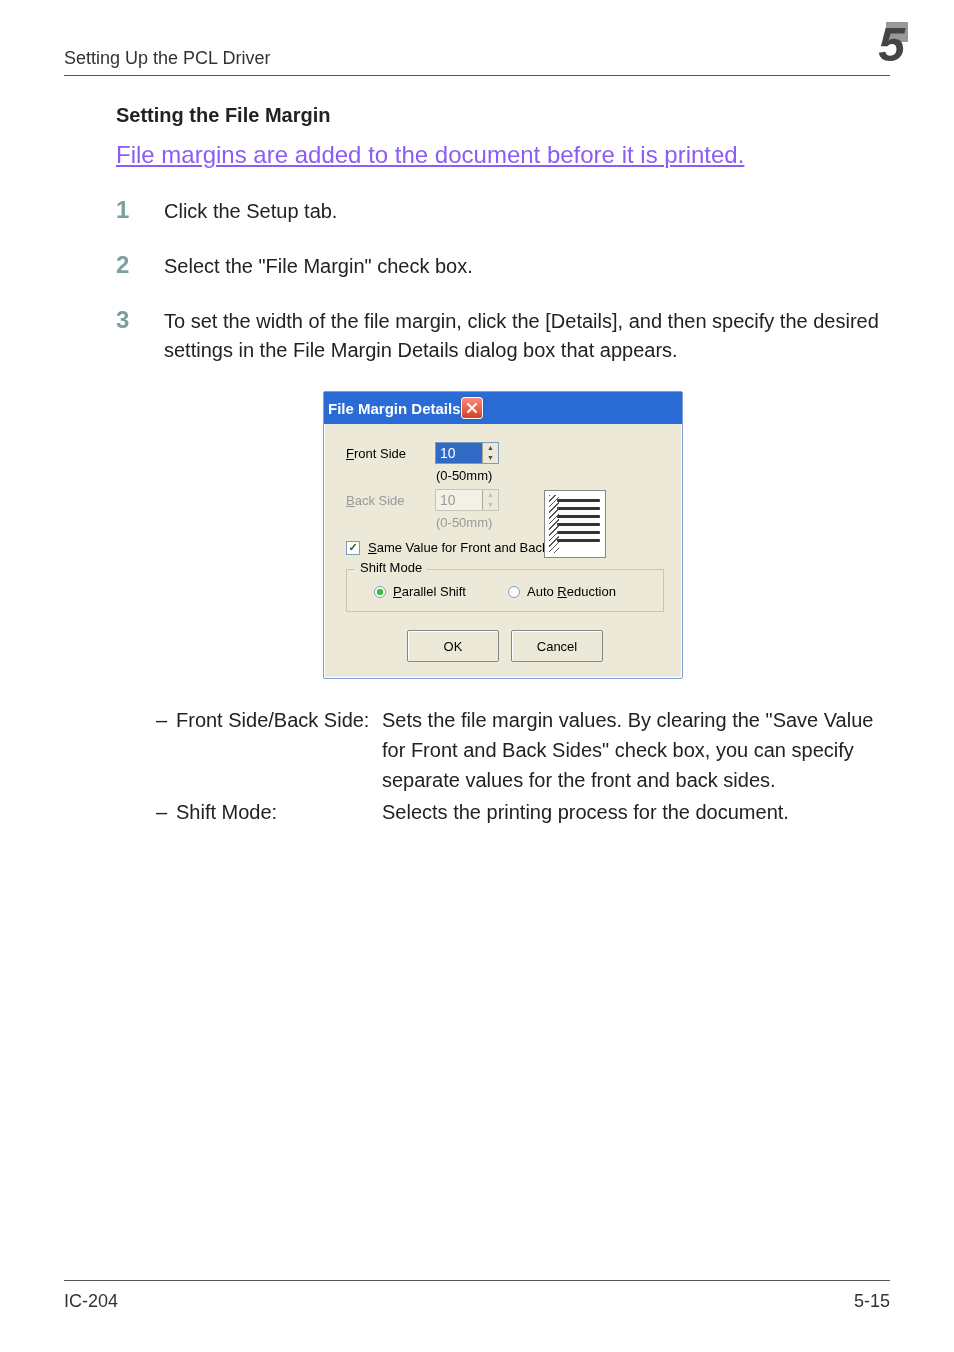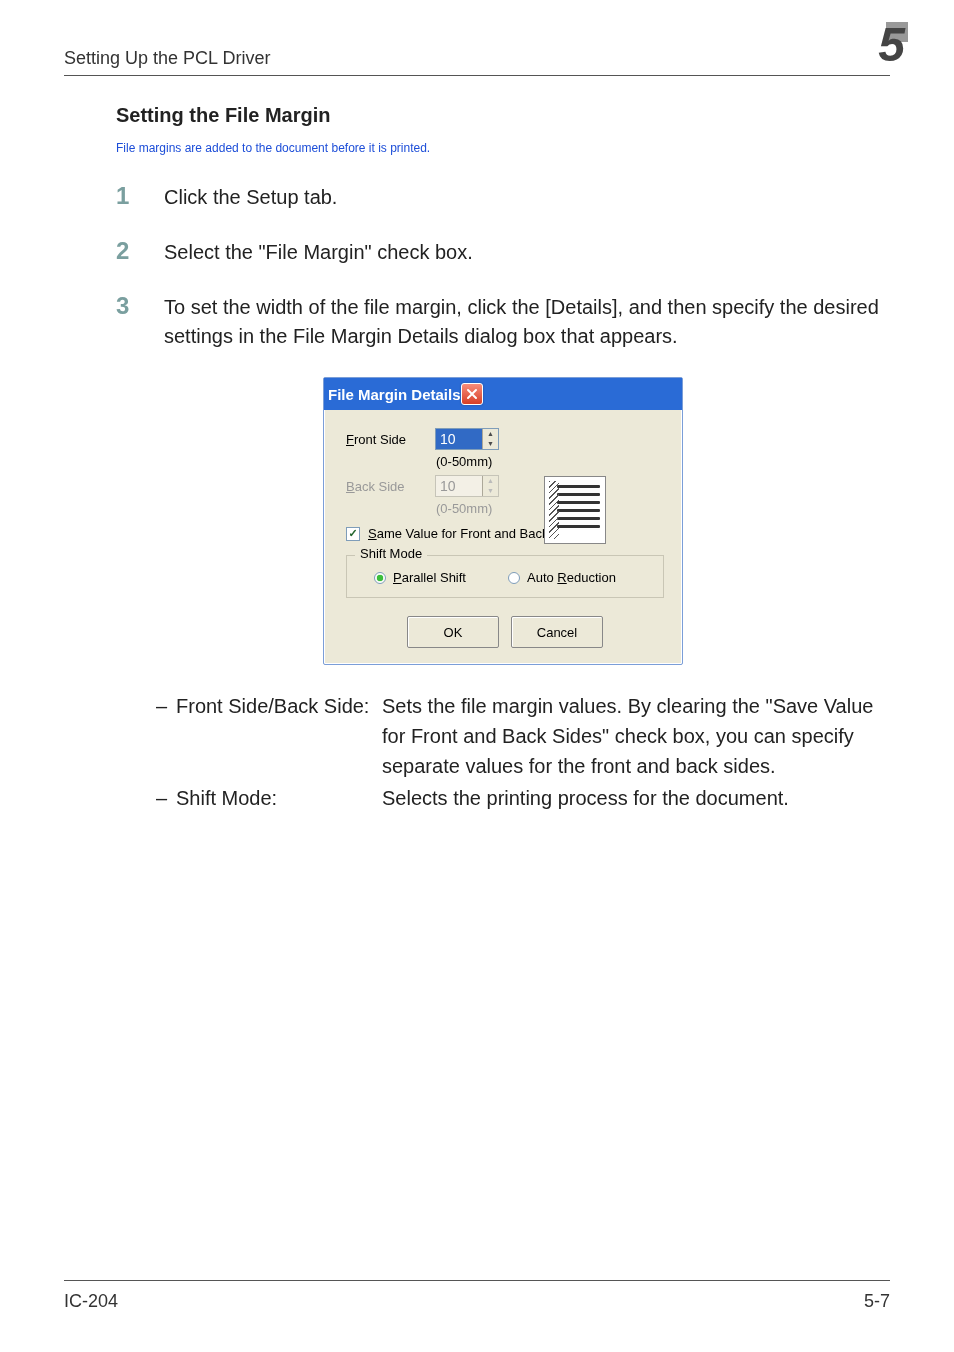--- a/index.html
+++ b/index.html
@@ -56,23 +56,24 @@
       padding-left: 52px;
       flex: 1;
     }
     .section-heading {
       font-size: 20px;
       font-weight: 700;
       color: #222;
       margin-bottom: 14px;
     }
     .intro-text {
-      font-size: 12px;
-      color: #1d4ed8;
+      font-size: 24px;
+      color: #8b5cf6;
       margin-bottom: 28px;
+      text-decoration: underline;
     }
     .num-step {
       display: flex;
       align-items: flex-start;
       margin-bottom: 26px;
       gap: 26px;
     }
     .step-num {
       font-size: 24px;
       font-weight: 700;
@@ -366,15 +367,15 @@
       <div class="defs-row">
         <div class="defs-dash">–</div>
         <div class="defs-term">Shift Mode:</div>
         <div class="defs-desc">Selects the printing process for the document.</div>
       </div>
     </div>
   </div>
 
   <div class="footer">
     <span>IC-204</span>
-    <span>5-7</span>
+    <span>5-15</span>
   </div>
 </div>
 
 </body></html>

